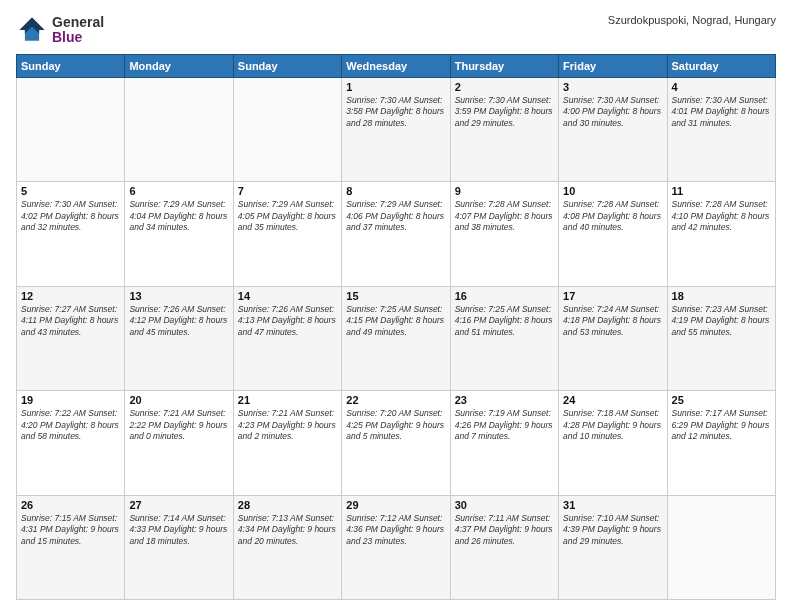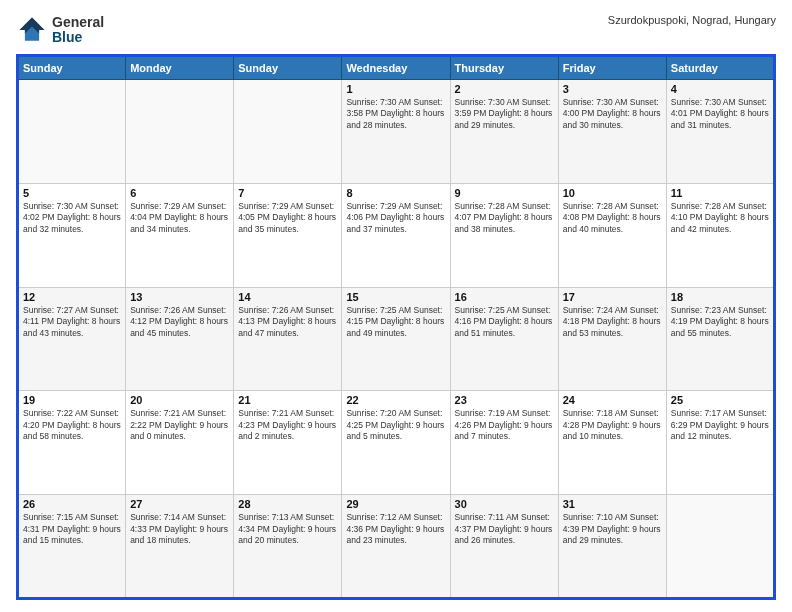--- a/index.html
+++ b/index.html
@@ -34,21 +34,21 @@
       line-height: 1.1;
     }
     .logo-general {
       font-size: 14px;
       font-weight: bold;
       color: #333;
     }
     .logo-blue {
       font-size: 14px;
       font-weight: bold;
-      color: #0c4a6e;
+      color: #701a75;
     }
     .logo-icon {
       width: 32px;
       height: 32px;
     }
     .title-block {
       text-align: right;
     }
     .title-block h1 {
       font-size: 30px;
@@ -56,21 +56,21 @@
       color: #1a1a2e;
       line-height: 1.1;
     }
     .title-block h2 {
       font-size: 11px;
       font-weight: normal;
       color: #333;
     }
     .calendar {
       flex: 1;
-      border: 3px solid #1d4ed8;
+      border: 1px solid #1d4ed8;
       border-collapse: collapse;
       width: 100%;
       table-layout: fixed;
     }
     .calendar thead tr th {
       background-color: #2e75b6;
       color: #fff;
       font-size: 11px;
       font-weight: bold;
       padding: 5px 4px;
@@ -96,20 +96,21 @@
       font-size: 11px;
       font-weight: bold;
       color: #111;
       display: block;
       margin-bottom: 2px;
     }
     .day-content {
       font-size: 8.5px;
       line-height: 1.35;
       color: #333;
+      font-style: italic;
     }
     .empty-cell {
       background: #f9f9f9 !important;
     }
   </style>
 </head>
 <body>
 
 <div class="page">
   <div class="header">

